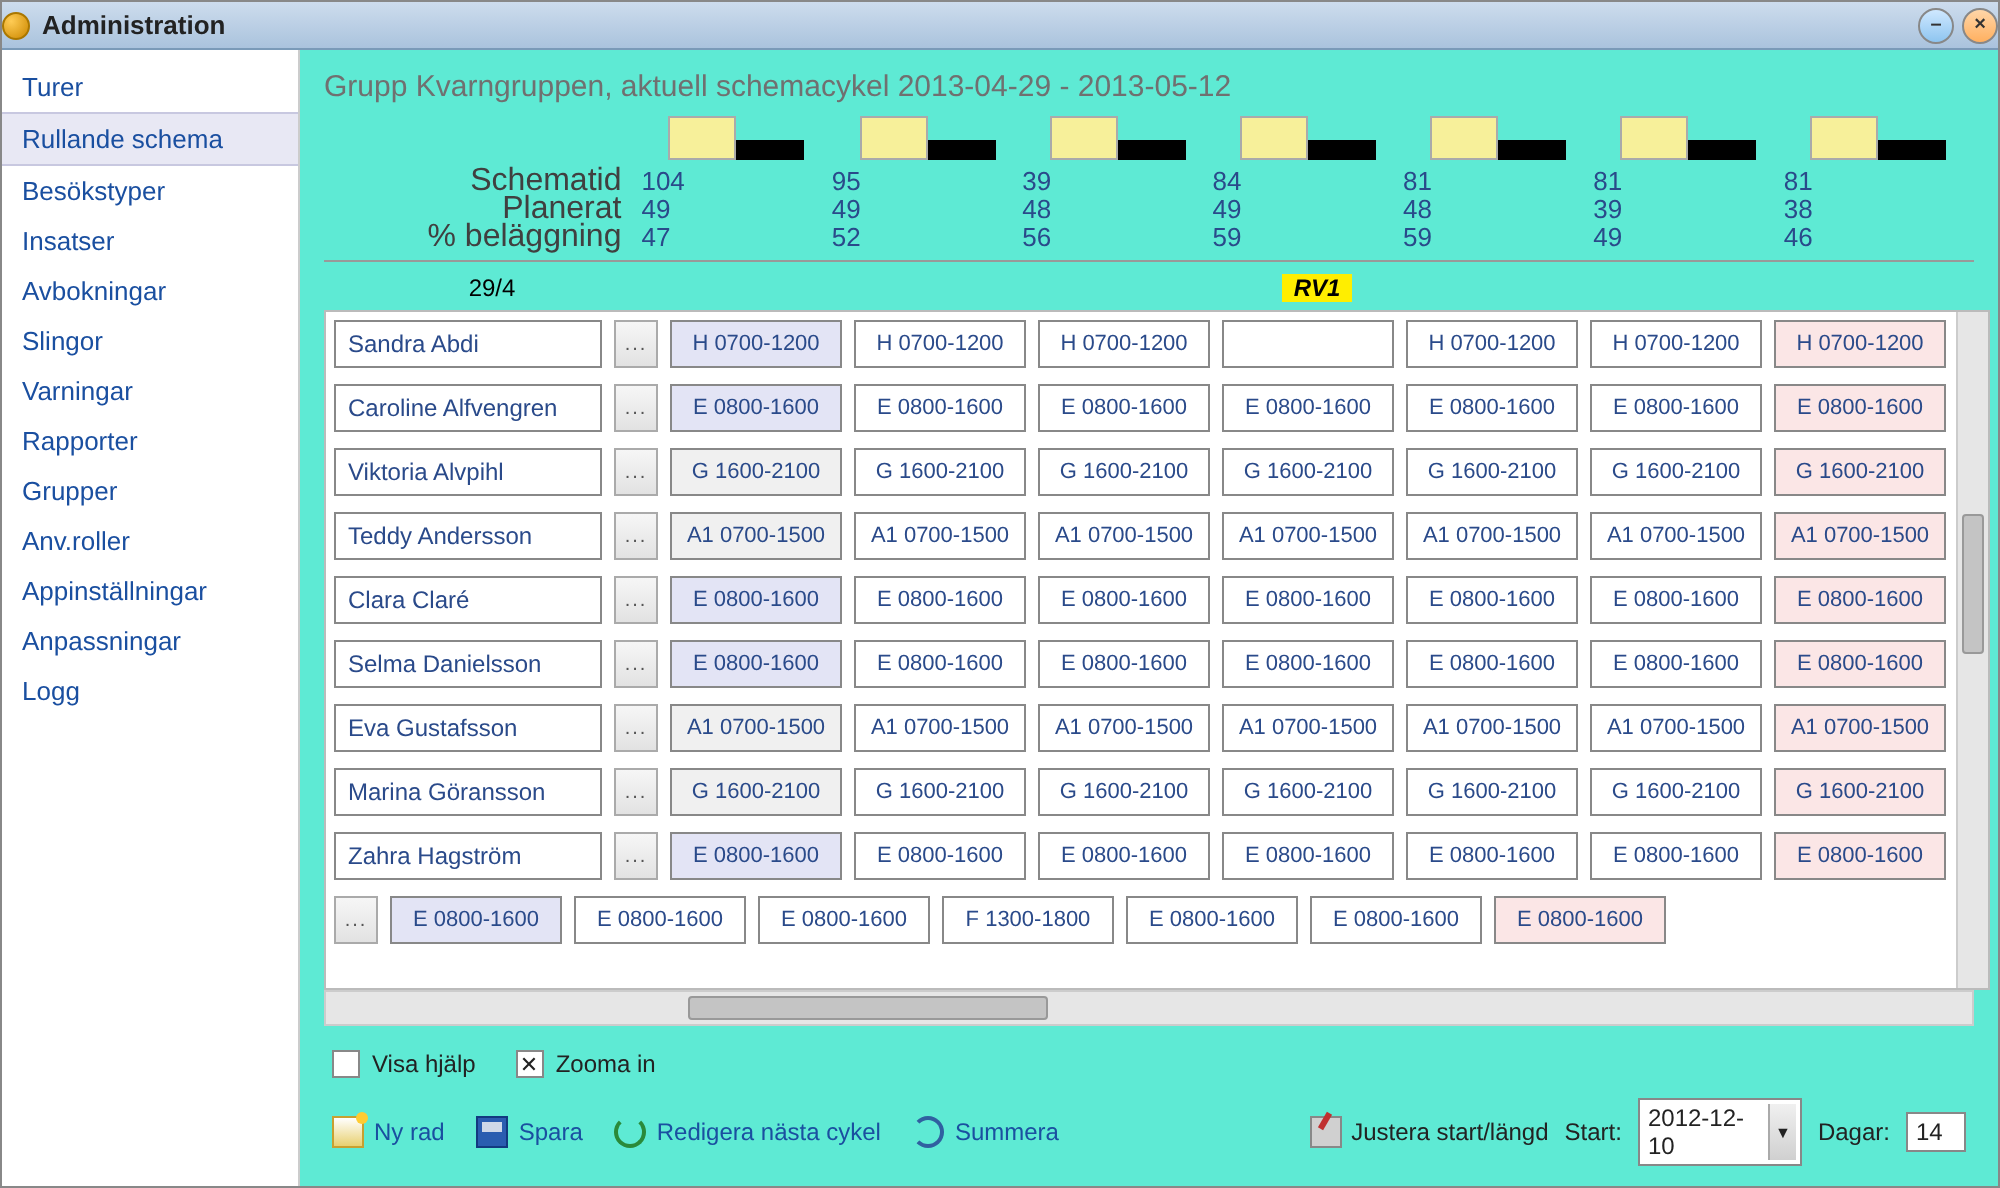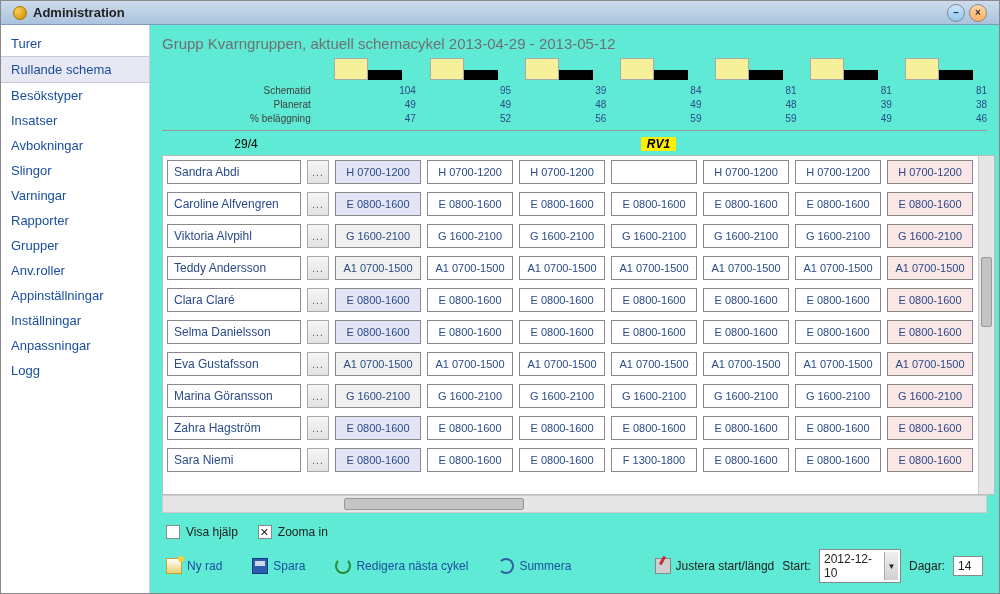--- a/index.html
+++ b/index.html
@@ -1,32 +1,32 @@
 <!DOCTYPE html>
 <html><head>
 <meta charset="utf-8">
 <style>
   * { box-sizing: border-box; margin: 0; padding: 0; font-family: Arial, sans-serif; }
   body { background: #fff; font-size: 12px; }
   .window { width: 1000px; height: 594px; border: 1px solid #888; display: flex; flex-direction: column; background: #ededed; }
-  .titlebar { height: 24px; background: linear-gradient(#cddced,#aac3dd); border-bottom: 1px solid #7a9ab8; display: flex; align-items: center; padding: 0 12px; font-size: 13px; font-weight: bold; color: #222; }
+  .titlebar { height: 24px; background: linear-gradient(#cddced,#aac3dd); border-bottom: 1px solid #7a9ab8; display: flex; align-items: center; padding: 0 0; font-size: 13px; font-weight: bold; color: #222; }
   .titlebar .ticon { width: 14px; height: 14px; border-radius: 50%; background: radial-gradient(circle at 30% 30%, #ffcc55, #cc8800); margin-right: 6px; border:1px solid #aa7700;}
   .titlebar .spacer { flex: 1; }
   .tbtn { width: 18px; height: 18px; border-radius: 50%; margin-left: 4px; border:1px solid #888; display:flex;align-items:center;justify-content:center;font-size:10px;font-weight:bold;color:#333;}
   .tbtn.min{background:linear-gradient(#cfe8ff,#8ec5f0);}
   .tbtn.close{background:linear-gradient(#ffd6a8,#ffb060);}
   .body { flex:1; display:flex; overflow:hidden; }
   .sidebar { width: 149px; background:#fff; border-right:1px solid #ccc; padding:6px 0; }
   .sidebar .item { padding:5px 10px; color:#1a4fa0; cursor:pointer; font-size:13px;}
   .sidebar .item.active { background:#e8e8f4; border-top:1px solid #c8c8e0; border-bottom:1px solid #c8c8e0;}
   .main { flex:1; display:flex; flex-direction:column; background:#5eead4; overflow:hidden;}
   .header-title { padding:10px 12px 6px 12px; color:#707070; font-size:15px; }
   .stats-row { display:flex; align-items:flex-end; border-bottom:1px solid #999; margin:0 12px 2px 12px; padding-bottom:4px;}
-  .stats-labels { width:160px; text-align:right; font-size:10px; color:#404040; padding-right:10px; line-height:14px;}
-  .stats-col { width:96px; text-align:right; font-size:10px; color:#2a4a8a; line-height:14px;}
+  .stats-labels { width:160px; text-align:right; font-size:16px; color:#404040; padding-right:10px; line-height:14px;}
+  .stats-col { width:96px; text-align:left; font-size:13px; color:#2a4a8a; line-height:14px;}
   .minibar { height:22px; margin-bottom:4px; display:flex; align-items:flex-end; justify-content:center;}
   .minibar .y { width:34px; height:22px; background:#f7f09a; border:1px solid #aaa;}
   .minibar .b { width:34px; height:10px; background:#000;}
   .dateheader { display:flex; margin:0 12px; font-size:12px;}
   .dateheader .namecol { width:168px; text-align:center; padding:4px 0; font-weight:normal;}
   .dateheader .rvcol { flex:1; text-align:center; padding:4px 0;}
   .dateheader .rv { background:#ffee00; font-style:italic; font-weight:bold; padding:0 6px;}
   .grid-wrap { flex:1; margin:0 4px 0 12px; overflow:hidden; position:relative; border:1px solid #bbb; background:#fff;}
   .grid { display:flex; flex-direction:column;}
   .row { display:flex; gap:6px; padding:4px 4px;}
@@ -36,21 +36,21 @@
   .slot.monday { background:#e3e4f5;}
   .slot.normal { background:#fff;}
   .slot.sunday { background:#fbe6e6;}
   .slot.gray { background:#f0f0f0;}
   .vscroll { position:absolute; right:0; top:0; bottom:0; width:16px; background:#e6e6e6; border-left:1px solid #ccc;}
   .vscroll .thumb { position:absolute; left:2px; right:2px; top:30%; height:70px; background:#c4c4c4; border:1px solid #999; border-radius:2px;}
   .hscroll { height:18px; margin:0 12px 8px 12px; background:#e6e6e6; border:1px solid #ccc; position:relative;}
   .hscroll .thumb { position:absolute; top:2px; bottom:2px; left:22%; width:180px; background:#c4c4c4; border:1px solid #999; border-radius:2px;}
   .footer1 { padding:4px 16px; display:flex; align-items:center; gap:6px; color:#222;}
   .chk { width:14px; height:14px; border:1px solid #888; background:#fff;}
-  .footer2 { padding:6px 16px 10px 16px; display:flex; align-items:center; gap:30px; color:#1a4fa0;justify-content:space-between;}
+  .footer2 { padding:6px 16px 10px 16px; display:flex; align-items:center; gap:16px; color:#1a4fa0;justify-content:space-between;}
   .toolbtn { display:flex; align-items:center; gap:5px; cursor:pointer;}
   .toolbtn .ic { width:16px; height:16px; display:inline-block;}
   .ic.new { background:linear-gradient(#fff,#e8d070); border:1px solid #c8a030; position:relative;}
   .ic.new::after{content:"";position:absolute;top:-3px;right:-3px;width:6px;height:6px;background:#ffcc33;border-radius:50%;}
   .ic.save { background:#2a5db0; border:1px solid #123a80; position:relative;}
   .ic.save::after{content:"";position:absolute;top:2px;left:2px;right:2px;height:5px;background:#cfd8e8;}
   .ic.refresh { border:2px solid #2a8a3a; border-radius:50%; border-top-color:transparent;}
   .ic.sum { border:2px solid #3060a0; border-radius:50%; border-left-color:transparent;}
   .ic.adjust { background:#d0d0d0; border:1px solid #888; position:relative;}
   .ic.adjust::before{content:"";position:absolute;top:-3px;left:5px;width:3px;height:9px;background:#c03030;transform:rotate(30deg);}
@@ -77,21 +77,20 @@
         <div class="item active">Rullande schema</div>
         <div class="item">Besökstyper</div>
         <div class="item">Insatser</div>
         <div class="item">Avbokningar</div>
         <div class="item">Slingor</div>
         <div class="item">Varningar</div>
         <div class="item">Rapporter</div>
         <div class="item">Grupper</div>
         <div class="item">Anv.roller</div>
         <div class="item">Appinställningar</div>
-        <div class="item">Inställningar</div>
         <div class="item">Anpassningar</div>
         <div class="item">Logg</div>
       </div>
     <div class="main">
       <div class="header-title">Grupp Kvarngruppen, aktuell schemacykel 2013-04-29 - 2013-05-12</div>
       <div class="stats-row" id="stats">
         <div class="stats-labels">
           <div style="height:26px"></div>
           <div>Schematid</div>
           <div>Planerat</div>
@@ -260,21 +259,20 @@
               <div class="namebtn">...</div>
               <div class="slot monday">E 0800-1600</div>
               <div class="slot normal">E 0800-1600</div>
               <div class="slot normal">E 0800-1600</div>
               <div class="slot normal">E 0800-1600</div>
               <div class="slot normal">E 0800-1600</div>
               <div class="slot normal">E 0800-1600</div>
               <div class="slot sunday">E 0800-1600</div>
             </div>
             <div class="row">
-              <div class="namecell">Sara Niemi</div>
               <div class="namebtn">...</div>
               <div class="slot monday">E 0800-1600</div>
               <div class="slot normal">E 0800-1600</div>
               <div class="slot normal">E 0800-1600</div>
               <div class="slot normal">F 1300-1800</div>
               <div class="slot normal">E 0800-1600</div>
               <div class="slot normal">E 0800-1600</div>
               <div class="slot sunday">E 0800-1600</div>
             </div>
           </div>

